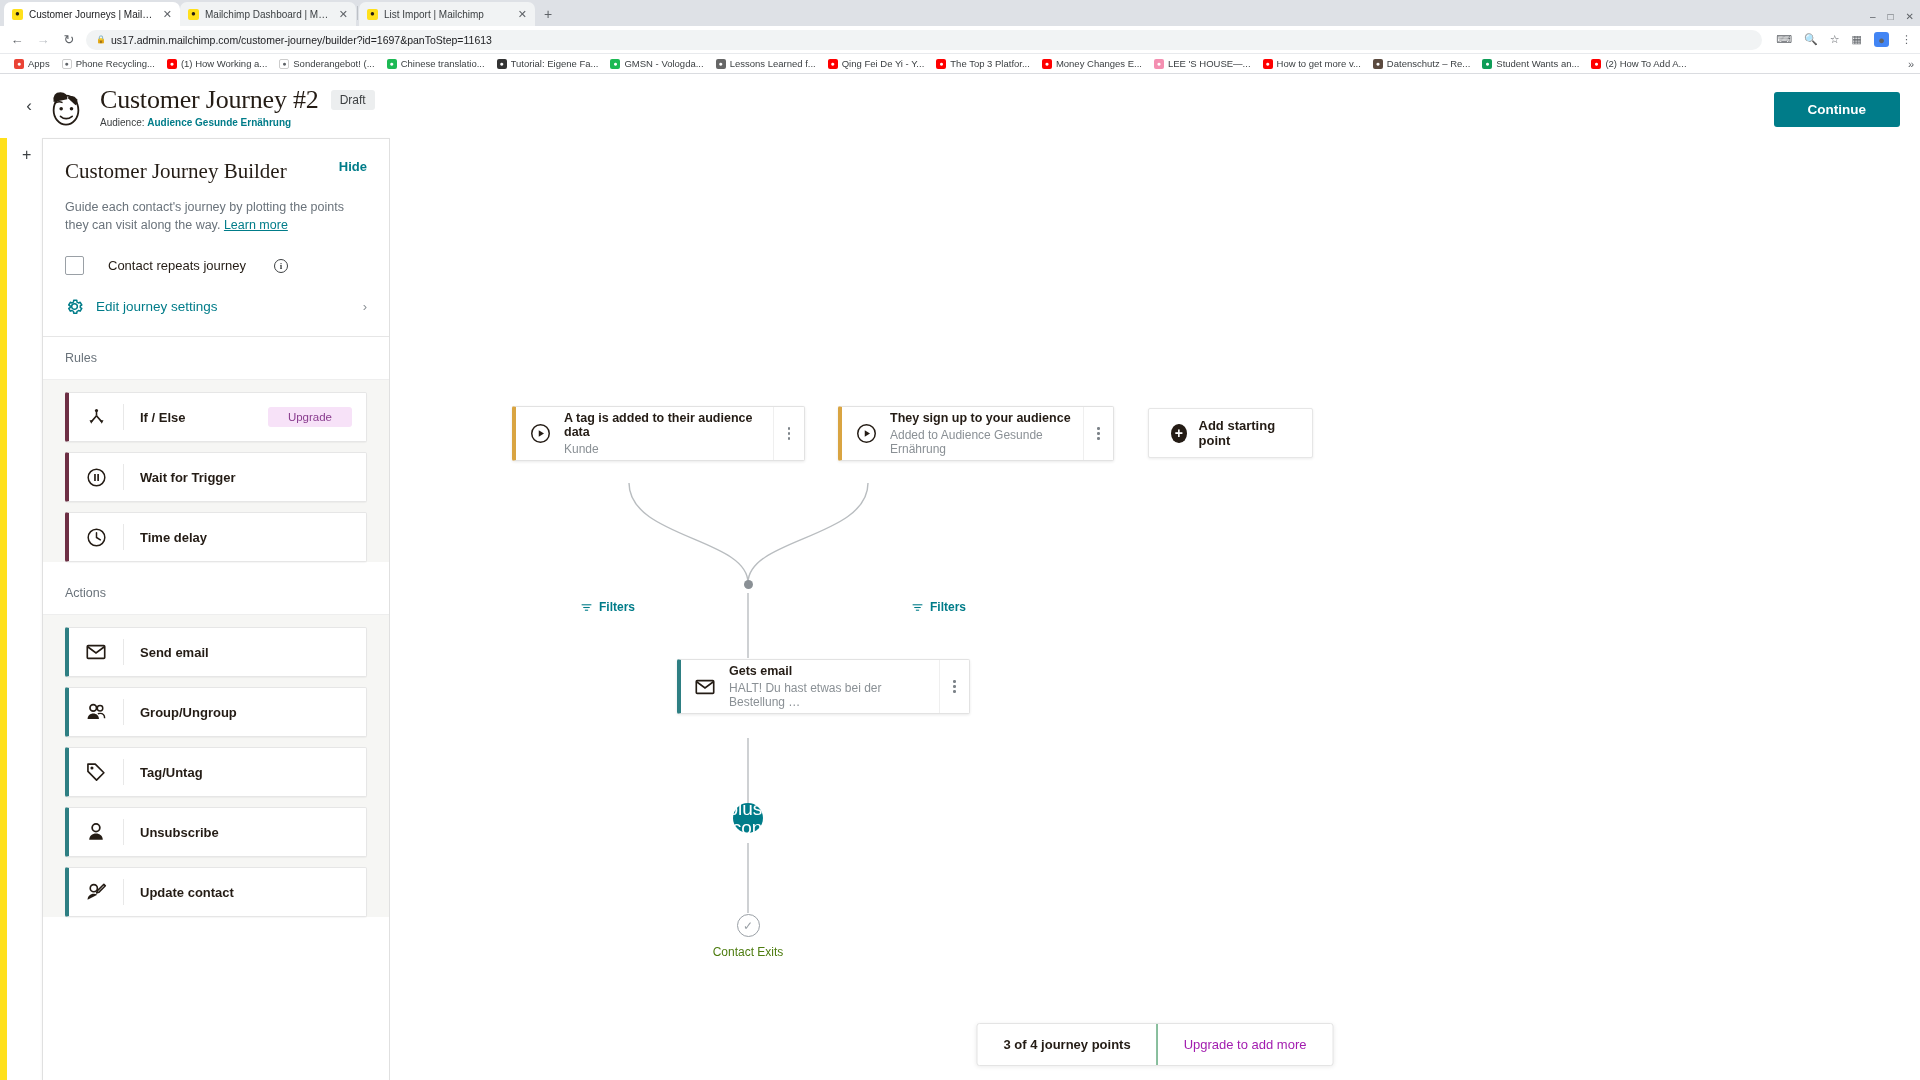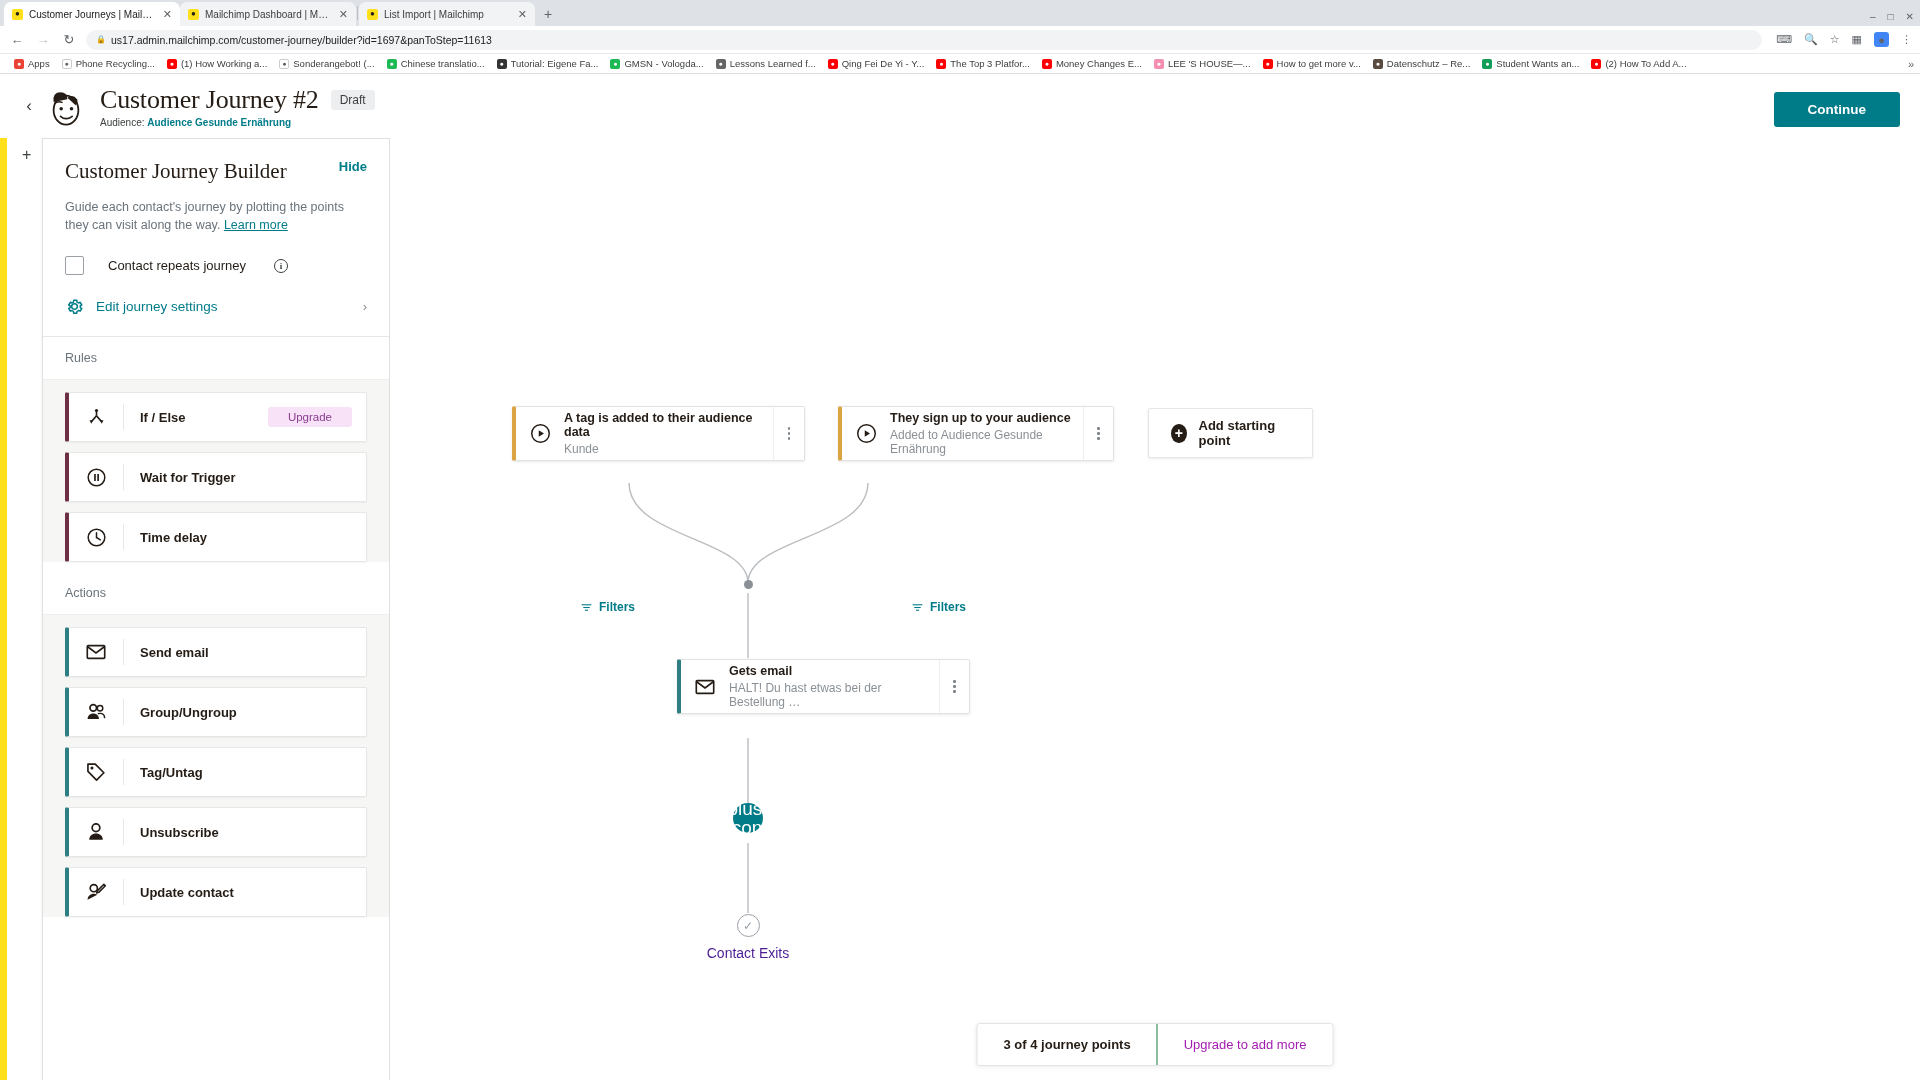--- a/index.html
+++ b/index.html
@@ -257,21 +257,21 @@
     font-weight:400;
   }
   .exit-node {
     position:absolute; display:flex; flex-direction:column; align-items:center; gap:8px;
   }
   .exit-circ {
     width:23px;height:23px;border-radius:50%;border:1.5px solid #9aa0a6;
     display:flex;align-items:center;justify-content:center;color:#9aa0a6;
     font-size:12px;
   }
-  .exit-label { font-size: 14px; color:#4c1d95; }
+  .exit-label { font-size: 12px; color:#4d7c0f; }
 
   .bottom-bar {
     position:absolute; left:50%; transform:translateX(-50%);
     bottom: 14px; background:#fff; border:1px solid #e4e4e4;
     border-radius:3px; display:flex; box-shadow: 0 1px 4px rgba(0,0,0,.08);
     overflow:hidden;
   }
   .bb-cell { padding: 13px 26px; font-size: 13px; }
   .bb-count { font-weight:700; color:#241c15; }
   .bb-link { color:#a21caf; border-left:1px solid #15803d; cursor:pointer; }

